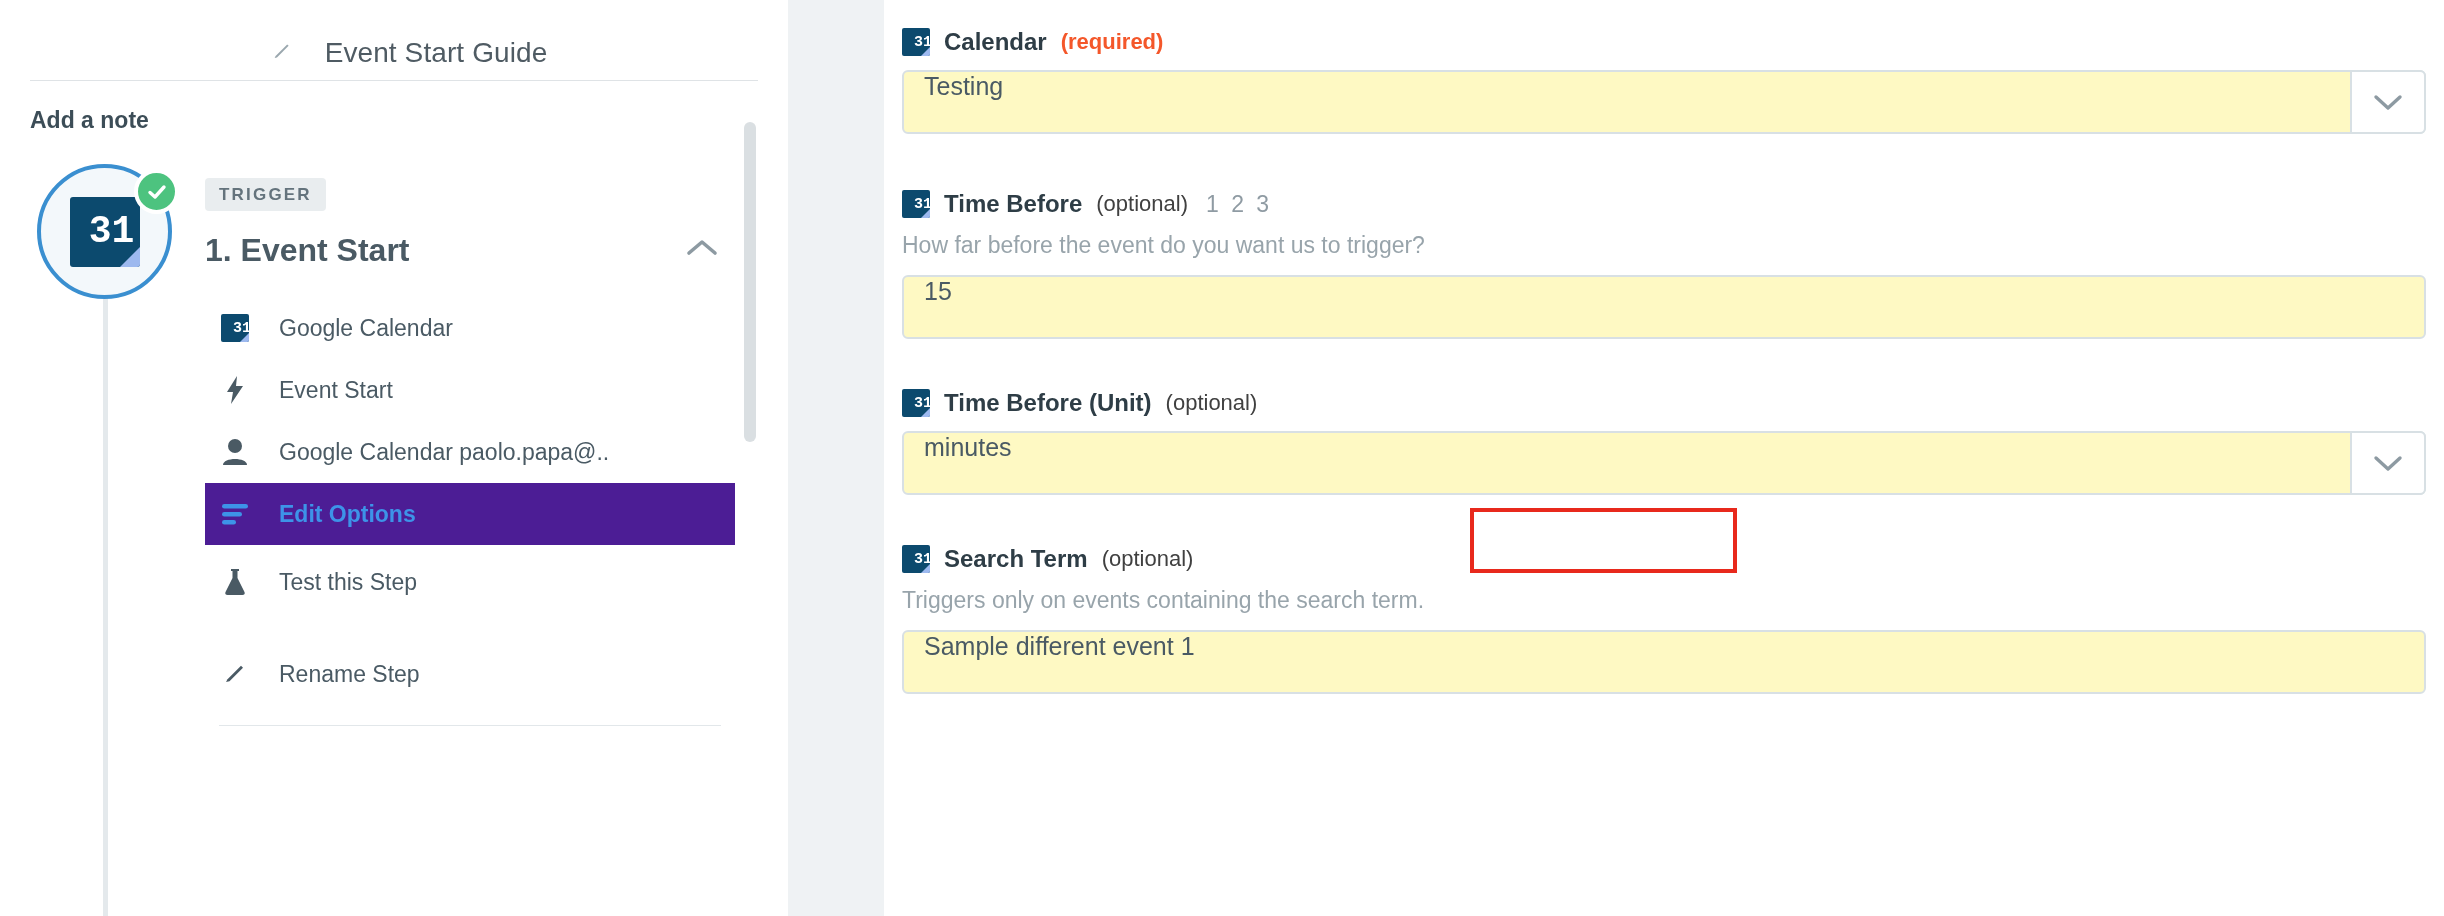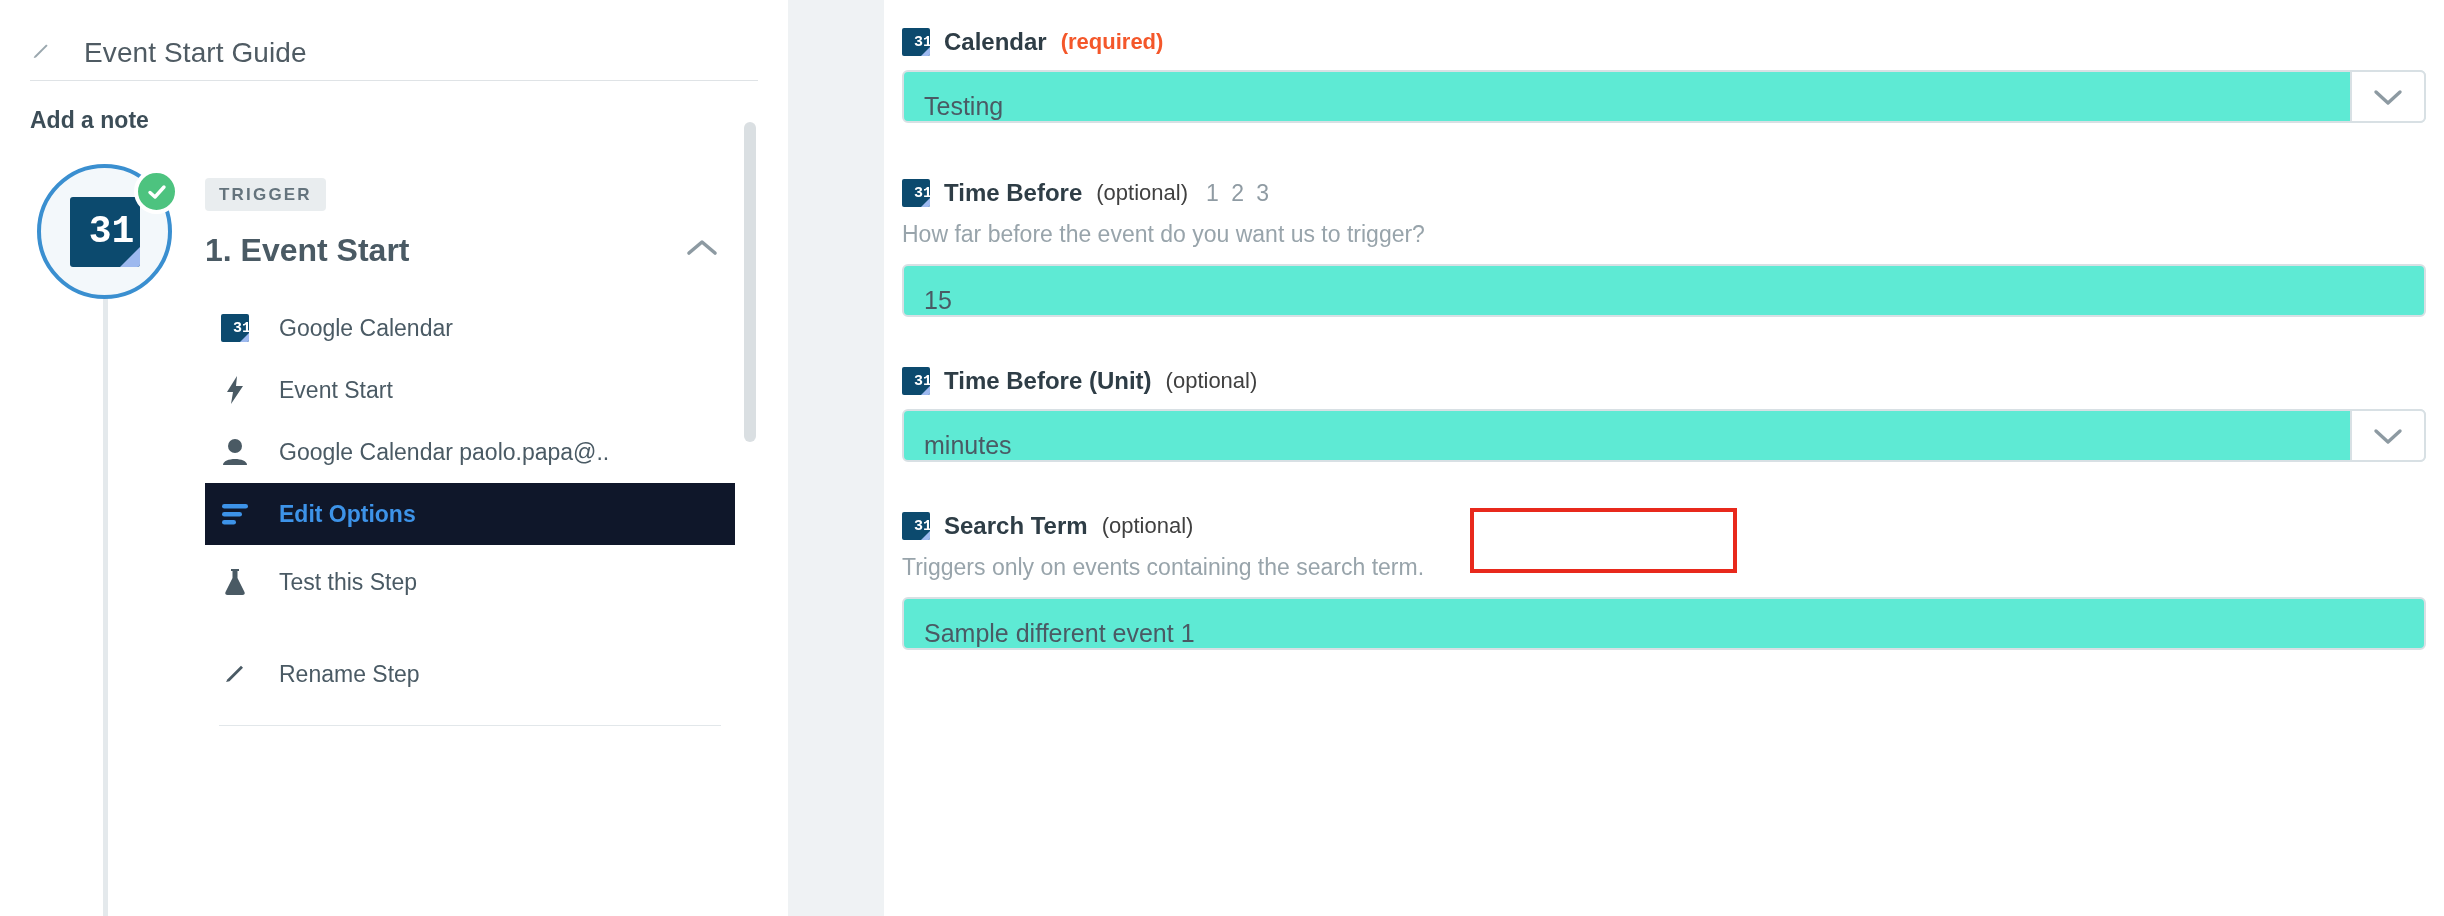--- a/index.html
+++ b/index.html
@@ -17,20 +17,21 @@
     width: 788px; height: 916px;
     background: #ffffff;
     flex: 0 0 788px;
     overflow: hidden;
   }
   .zap-title-row {
     display: flex; align-items: center;
     gap: 32px;
     padding: 34px 0 0 30px;
     height: 72px;
+    justify-content: center;
   }
   .pencil-icon { flex: 0 0 auto; display: block; }
   .zap-title {
     font-size: 28px; color: #4f5b63; font-weight: 400;
     letter-spacing: .1px;
   }
   .title-divider {
     margin: 8px 30px 0 30px;
     height: 1px; background: #dfe3e6;
   }
@@ -87,21 +88,21 @@
   .step-head { display: flex; align-items: center; justify-content: space-between; margin-top: 20px; width: 530px; }
   .step-title { font-size: 32px; font-weight: bold; color: #4a5a64; }
   .chev-btn { padding: 6px 16px 6px 6px; cursor: pointer; }
 
   .menu { margin-top: 28px; width: 530px; }
   .menu-item {
     display: flex; align-items: center; gap: 28px;
     height: 62px; padding-left: 14px;
     font-size: 23px; color: #4a5a64; cursor: pointer;
   }
-  .menu-item.active { background: #0f172a; color: #3d93e8; font-weight: bold; }
+  .menu-item.active { background: #4c1d95; color: #3d93e8; font-weight: bold; }
   .menu-icon { width: 32px; display: flex; align-items: center; justify-content: center; flex: 0 0 32px; }
   .menu-item.spaced { margin-top: 6px; }
   .rename-wrap { margin-top: 6px; text-align: center; }
   .rename-divider { margin: 20px 14px 0 14px; height: 1px; background: #e2e7ea; }
 
   .left-scrollbar {
     position: absolute; right: 32px; top: 122px;
     width: 12px; height: 320px; border-radius: 6px;
     background: #dadfe2;
   }
@@ -120,23 +121,23 @@
     margin-left: 18px; margin-bottom: 14px;
   }
   .label-text { font-size: 24px; font-weight: bold; color: #2e3d46; }
   .label-req { font-size: 22px; color: #f4572a; font-weight: bold; }
   .label-opt { font-size: 22px; color: #404040; }
   .label-nums { font-size: 23px; color: #8f9ba3; margin-left: 4px; letter-spacing: 3px; }
   .field-help { margin-left: 18px; margin-bottom: 16px; font-size: 23px; color: #98a4ab; }
 
   .input-box {
     margin-left: 18px; margin-right: 18px;
-    height: 53px; border: 2px solid #d8e0e4; border-radius: 6px;
-    display: flex; align-items: flex-end;
-    background: #5eead4; position: relative;
+    height: 64px; border: 2px solid #d8e0e4; border-radius: 6px;
+    display: flex; align-items: flex-start;
+    background: #fef9c3; position: relative;
   }
   .input-value { padding-left: 20px; font-size: 25px; color: #4a5a64; }
   .select-caret {
     position: absolute; right: -2px; top: -2px; bottom: -2px;
     width: 76px; border: 2px solid #d8e0e4; border-radius: 0 6px 6px 0;
     background: #ffffff;
     display: flex; align-items: center; justify-content: center;
     cursor: pointer;
   }
   .spacer-lg { height: 48px; }

